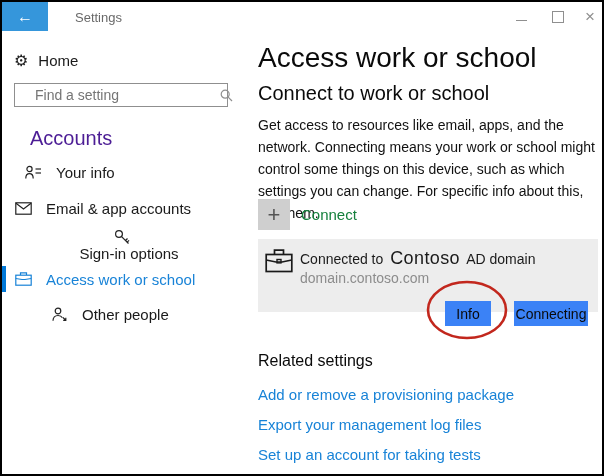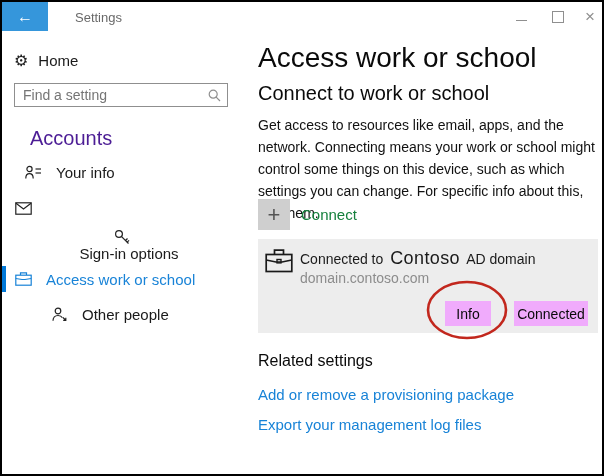--- a/index.html
+++ b/index.html
@@ -11,44 +11,44 @@
   .back-btn{left:0;top:0;width:46px;height:29px;background:#3596db;color:#fff;display:flex;align-items:center;justify-content:center;font-size:16px;cursor:default;}
   .win-title{left:73px;top:8px;font-size:13px;color:#696969;}
   .ctrl{top:0;width:32px;height:30px;display:flex;align-items:center;justify-content:center;color:#8f8f8f;}
   .ctrl-min span{display:block;width:11px;border-top:1px solid #8f8f8f;margin-top:6px;}
   .ctrl-max span{display:block;width:10px;height:10px;border:1px solid #8f8f8f;}
   .ctrl-close{font-size:17px;font-weight:300;}
 
   
   .home-row{left:12px;top:50px;display:flex;align-items:center;gap:10px;color:#1a1a1a;font-size:15px;}
   .home-ico{font-size:16px;color:#222;line-height:1;}
-  .search-box{left:12px;top:81px;width:214px;height:24px;border:1px solid #8f8f8f;display:flex;align-items:center;box-sizing:border-box;background:#fff;}
+  .search-box{left:12px;top:81px;width:214px;height:24px;border:1px solid #8f8f8f;display:flex;align-items:center;box-sizing:border-box;background:#fff;padding-left:12px;}
   .search-box input{flex:1;border:0;outline:none;font-family:"Liberation Sans",sans-serif;font-size:14px;color:#3a3a3a;padding:0 4px 0 8px;background:transparent;}
   .search-ico{margin-right:7px;display:flex;}
   .acct-label{left:28px;top:125px;font-size:20px;color:#4c1d95;}
   .side-item{left:0;width:240px;height:30px;display:flex;align-items:center;color:#1a1a1a;font-size:15px;cursor:default;}
   .side-item .sel-bar{width:4px;height:26px;margin-right:8px;background:transparent;}
   .side-item .ico{width:18px;display:flex;justify-content:center;color:#222;}
   .side-item .lbl{margin-left:14px;}
   .side-item.selected{color:#1883d7;}
   .side-item.selected .ico{color:#1883d7;}
   .side-item.selected .sel-bar{background:#0078d7;}
 
   
   .page-title{left:256px;top:40px;font-size:28px;font-weight:300;color:#0a0a0a;}
   .sec-head{left:256px;top:80px;font-size:20px;font-weight:400;color:#0a0a0a;}
   .desc{left:256px;top:112px;width:346px;font-size:14px;line-height:22px;color:#111;}
   .connect-sq{left:256px;top:197px;width:32px;height:31px;background:#cfcfcf;display:flex;align-items:center;justify-content:center;font-size:22px;font-weight:300;color:#555;}
   .connect-lbl{left:299px;top:204px;font-size:15px;color:#15803d;}
-  .conn-row{left:256px;top:237px;width:340px;height:94px;background:#ededed;}
+  .conn-row{left:256px;top:237px;width:340px;height:73px;background:#ededed;}
   .conn-ico{left:7px;top:10px;color:#1a1a1a;display:flex;}
   .conn-line1{left:42px;top:9px;font-size:14px;color:#1a1a1a;white-space:nowrap;}
   .conn-line1 .org{font-size:18px;letter-spacing:.4px;margin:0 3px;}
   .conn-line2{left:42px;top:31px;font-size:14px;color:#8c8c8c;}
-  .gray-btn{position:absolute;background:#f0abfc;border:0;font-family:"Liberation Sans",sans-serif;font-size:14px;color:#0a0a0a;display:flex;align-items:center;justify-content:center;cursor:default;}
+  .gray-btn{position:absolute;background:#3b82f6;border:0;font-family:"Liberation Sans",sans-serif;font-size:14px;color:#0a0a0a;display:flex;align-items:center;justify-content:center;cursor:default;}
   .info-btn{left:187px;top:62px;width:46px;height:25px;}
   .disc-btn{left:256px;top:62px;width:74px;height:25px;}
   .annot{left:418px;top:273px;width:94px;height:70px;pointer-events:none;}
   .rel-head{left:256px;top:350px;font-size:16px;color:#0a0a0a;}
   .rel-link{left:256px;font-size:15px;color:#1883d7;cursor:pointer;}
   .rel-link-0{top:384px;} .rel-link-1{top:414px;} .rel-link-2{top:444px;}
   svg{display:block;}
 </style>
 </head>
 <body>
@@ -100,20 +100,21 @@
   </div>
 
   <div class="abs side-item" style="top:191px;">
     <span class="sel-bar"></span>
     <span class="ico">
       <svg width="17" height="13" viewBox="0 0 17 13" fill="none" stroke="currentColor" stroke-width="1.2">
           <rect x="0.8" y="0.8" width="15.4" height="11.4"></rect>
           <path d="M1 1.2 L8.5 7 L16 1.2"></path>
         </svg>
     </span>
+    <span class="lbl">Email &amp; app accounts</span>
   </div>
 
   <div class="abs side-item" style="top:227px;flex-direction:column;">
     <span class="sel-bar"></span>
     <span class="ico">
       <svg width="16" height="16" viewBox="0 0 16 16" fill="none" stroke="currentColor" stroke-width="1.2">
           <circle cx="5" cy="5" r="3.4"></circle>
           <line x1="7.6" y1="7.6" x2="14.5" y2="14.5"></line>
           <line x1="11.5" y1="11.5" x2="13.5" y2="9.5"></line>
           <line x1="13.2" y1="13.2" x2="15" y2="11.4"></line>
@@ -161,24 +162,25 @@
       <svg width="28" height="24" viewBox="0 0 28 24" fill="none" stroke="#1a1a1a" stroke-width="1.7">
           <rect x="1.2" y="5.5" width="25.6" height="17"></rect>
           <path d="M9.5 5.2 L9.5 1.2 L18.5 1.2 L18.5 5.2"></path>
           <path d="M1.2 11 L11 13 L17 13 L26.8 11"></path>
           <rect x="12" y="10.5" width="4" height="3.4" stroke-width="1.4"></rect>
         </svg>
     </span>
     <div class="abs conn-line1"><span>Connected to</span> <span class="org">Contoso</span> <span>AD domain</span></div>
     <div class="abs conn-line2">domain.contoso.com</div>
     <button class="gray-btn info-btn">Info</button>
-    <button class="gray-btn disc-btn">Connected</button>
+    <button class="gray-btn disc-btn">Connecting</button>
   </div>
 
   <svg class="abs annot" viewBox="0 0 94 70">
     <ellipse cx="47" cy="35" rx="39" ry="28" fill="none" stroke="#c2271d" stroke-width="2.6"></ellipse>
   </svg>
 
   <div class="abs rel-head">Related settings</div>
   <div class="abs rel-link rel-link-1">Export your management log files</div>
   <div class="abs rel-link rel-link-0">Add or remove a provisioning package</div>
+  <div class="abs rel-link rel-link-2">Set up an account for taking tests</div>
 
 </div>
 
 </body></html>

